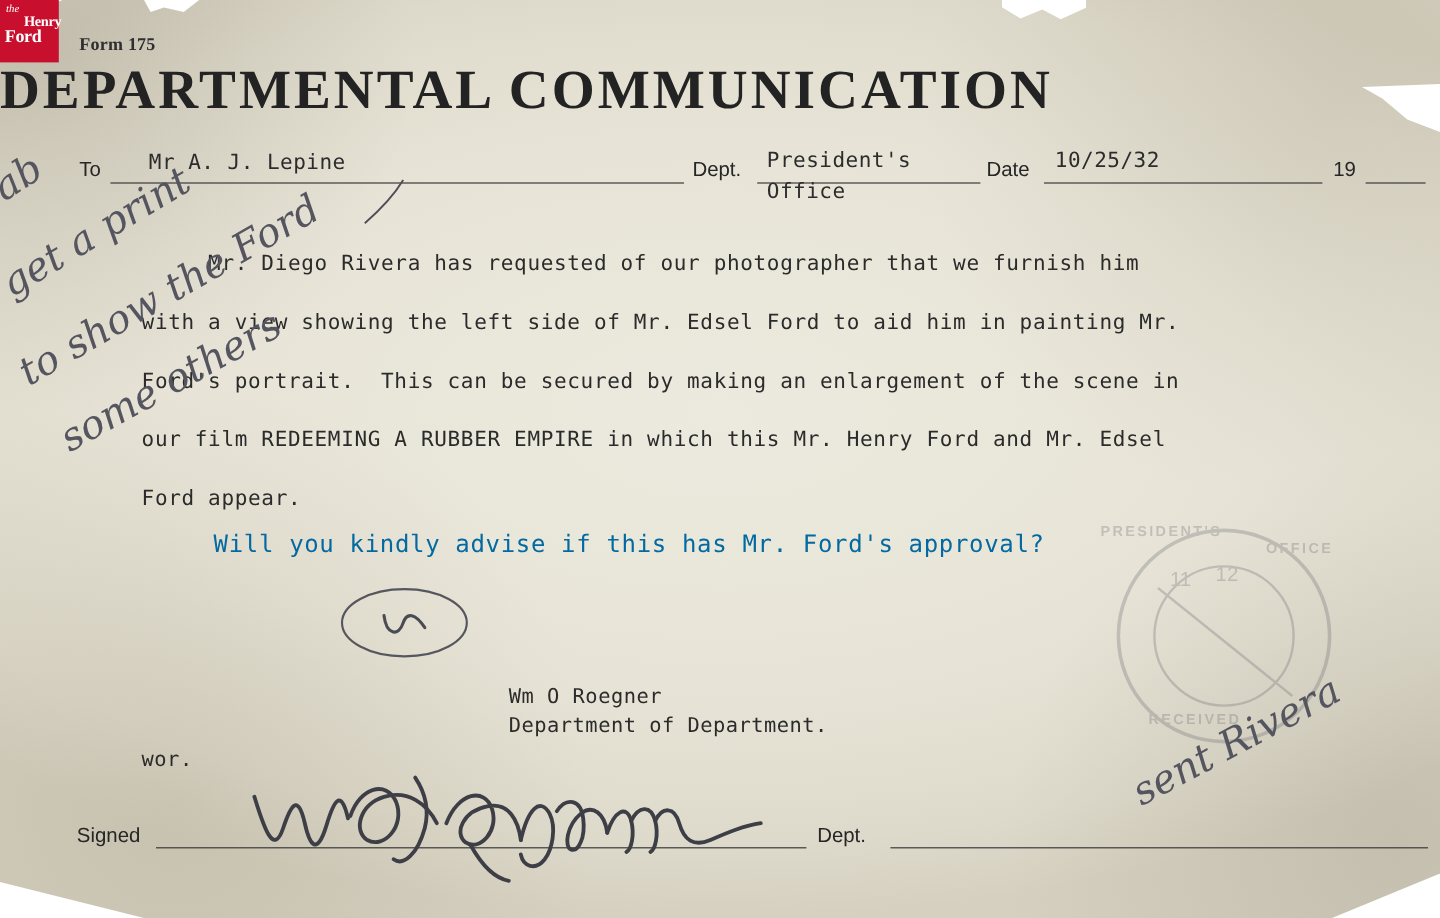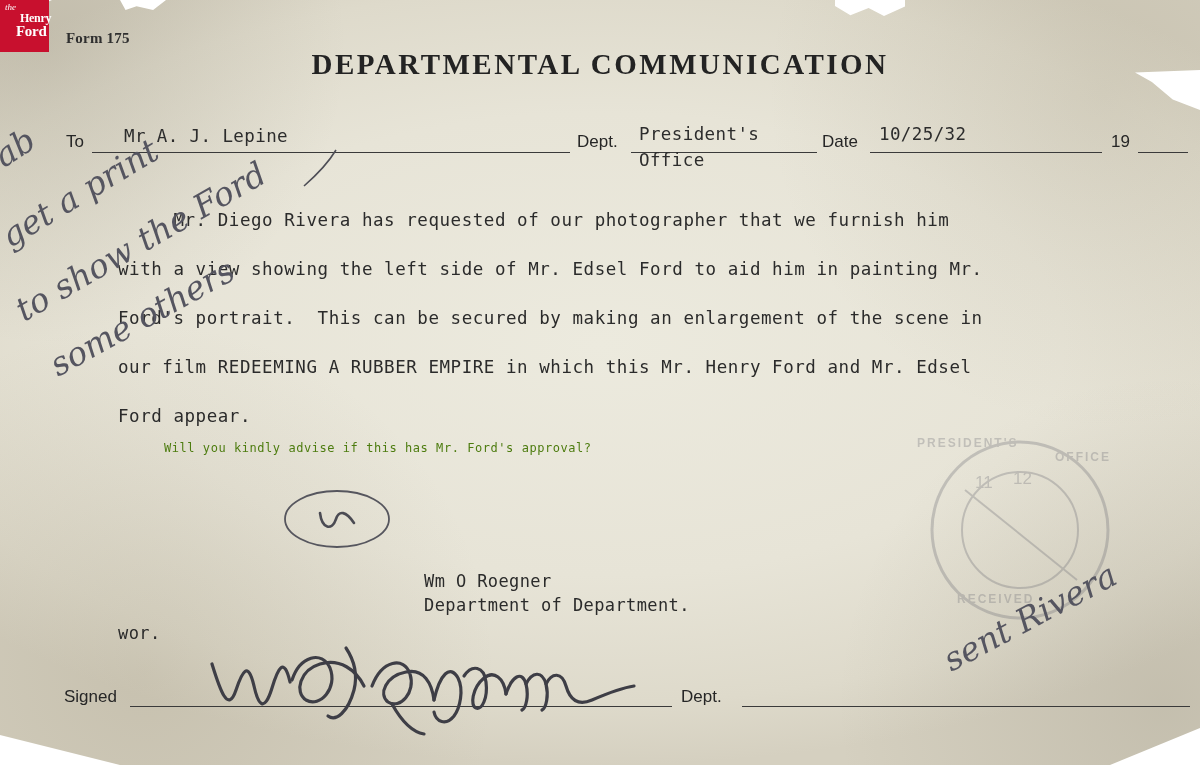--- a/index.html
+++ b/index.html
@@ -72,44 +72,44 @@
     font-weight: bold;
     letter-spacing: -0.3px;
     padding-left: 20px;
     text-align: left;
   }
   #logo .ford {
     display: block;
     font-size: 15px;
     font-weight: bold;
     letter-spacing: -0.3px;
-    padding-left: 16px;
+    padding-left: 4px;
     text-align: left;
     font-family: Liberation Serif, serif;
   }
 
   .txt {
     position: absolute;
     color: #2b2b2b;
     white-space: nowrap;
   }
   #form-no {
     left: 66px; top: 30px;
     font-family: "Liberation Serif", serif;
     font-size: 15px;
     font-weight: bold;
     color: #2f2f2f;
     letter-spacing: 0.2px;
   }
   #doc-title {
     left: 0; top: 48px;
     width: 1200px;
-    text-align: center;
+    text-align: left;
     font-family: "Liberation Serif", serif;
-    font-size: 29px;
+    font-size: 46px;
     font-weight: bold;
     letter-spacing: 2.5px;
     color: #232323;
     white-space: nowrap;
   }
   
   .flabel {
     font-family: Liberation Sans, sans-serif;
     font-size: 17px;
     color: #262626;
@@ -157,26 +157,26 @@
     font-family: "DejaVu Sans Mono", "Liberation Mono", monospace;
     font-size: 17.5px;
     letter-spacing: 0.55px;
     color: #2b2b2b;
     height: 49px;
     line-height: 49px;
     white-space: pre;
   }
   #closing {
     position: absolute;
-    left: 164px;
+    left: 178px;
     top: 441px;
     font-family: "DejaVu Sans Mono", "Liberation Mono", monospace;
-    font-size: 12px;
+    font-size: 20px;
     letter-spacing: 0.55px;
-    color: #4d7c0f;
+    color: #0369a1;
     white-space: pre;
   }
   #sig-block {
     position: absolute;
     left: 424px;
     top: 569px;
   }
   #sig-block div {
     font-family: "DejaVu Sans Mono", "Liberation Mono", monospace;
     font-size: 17px;

